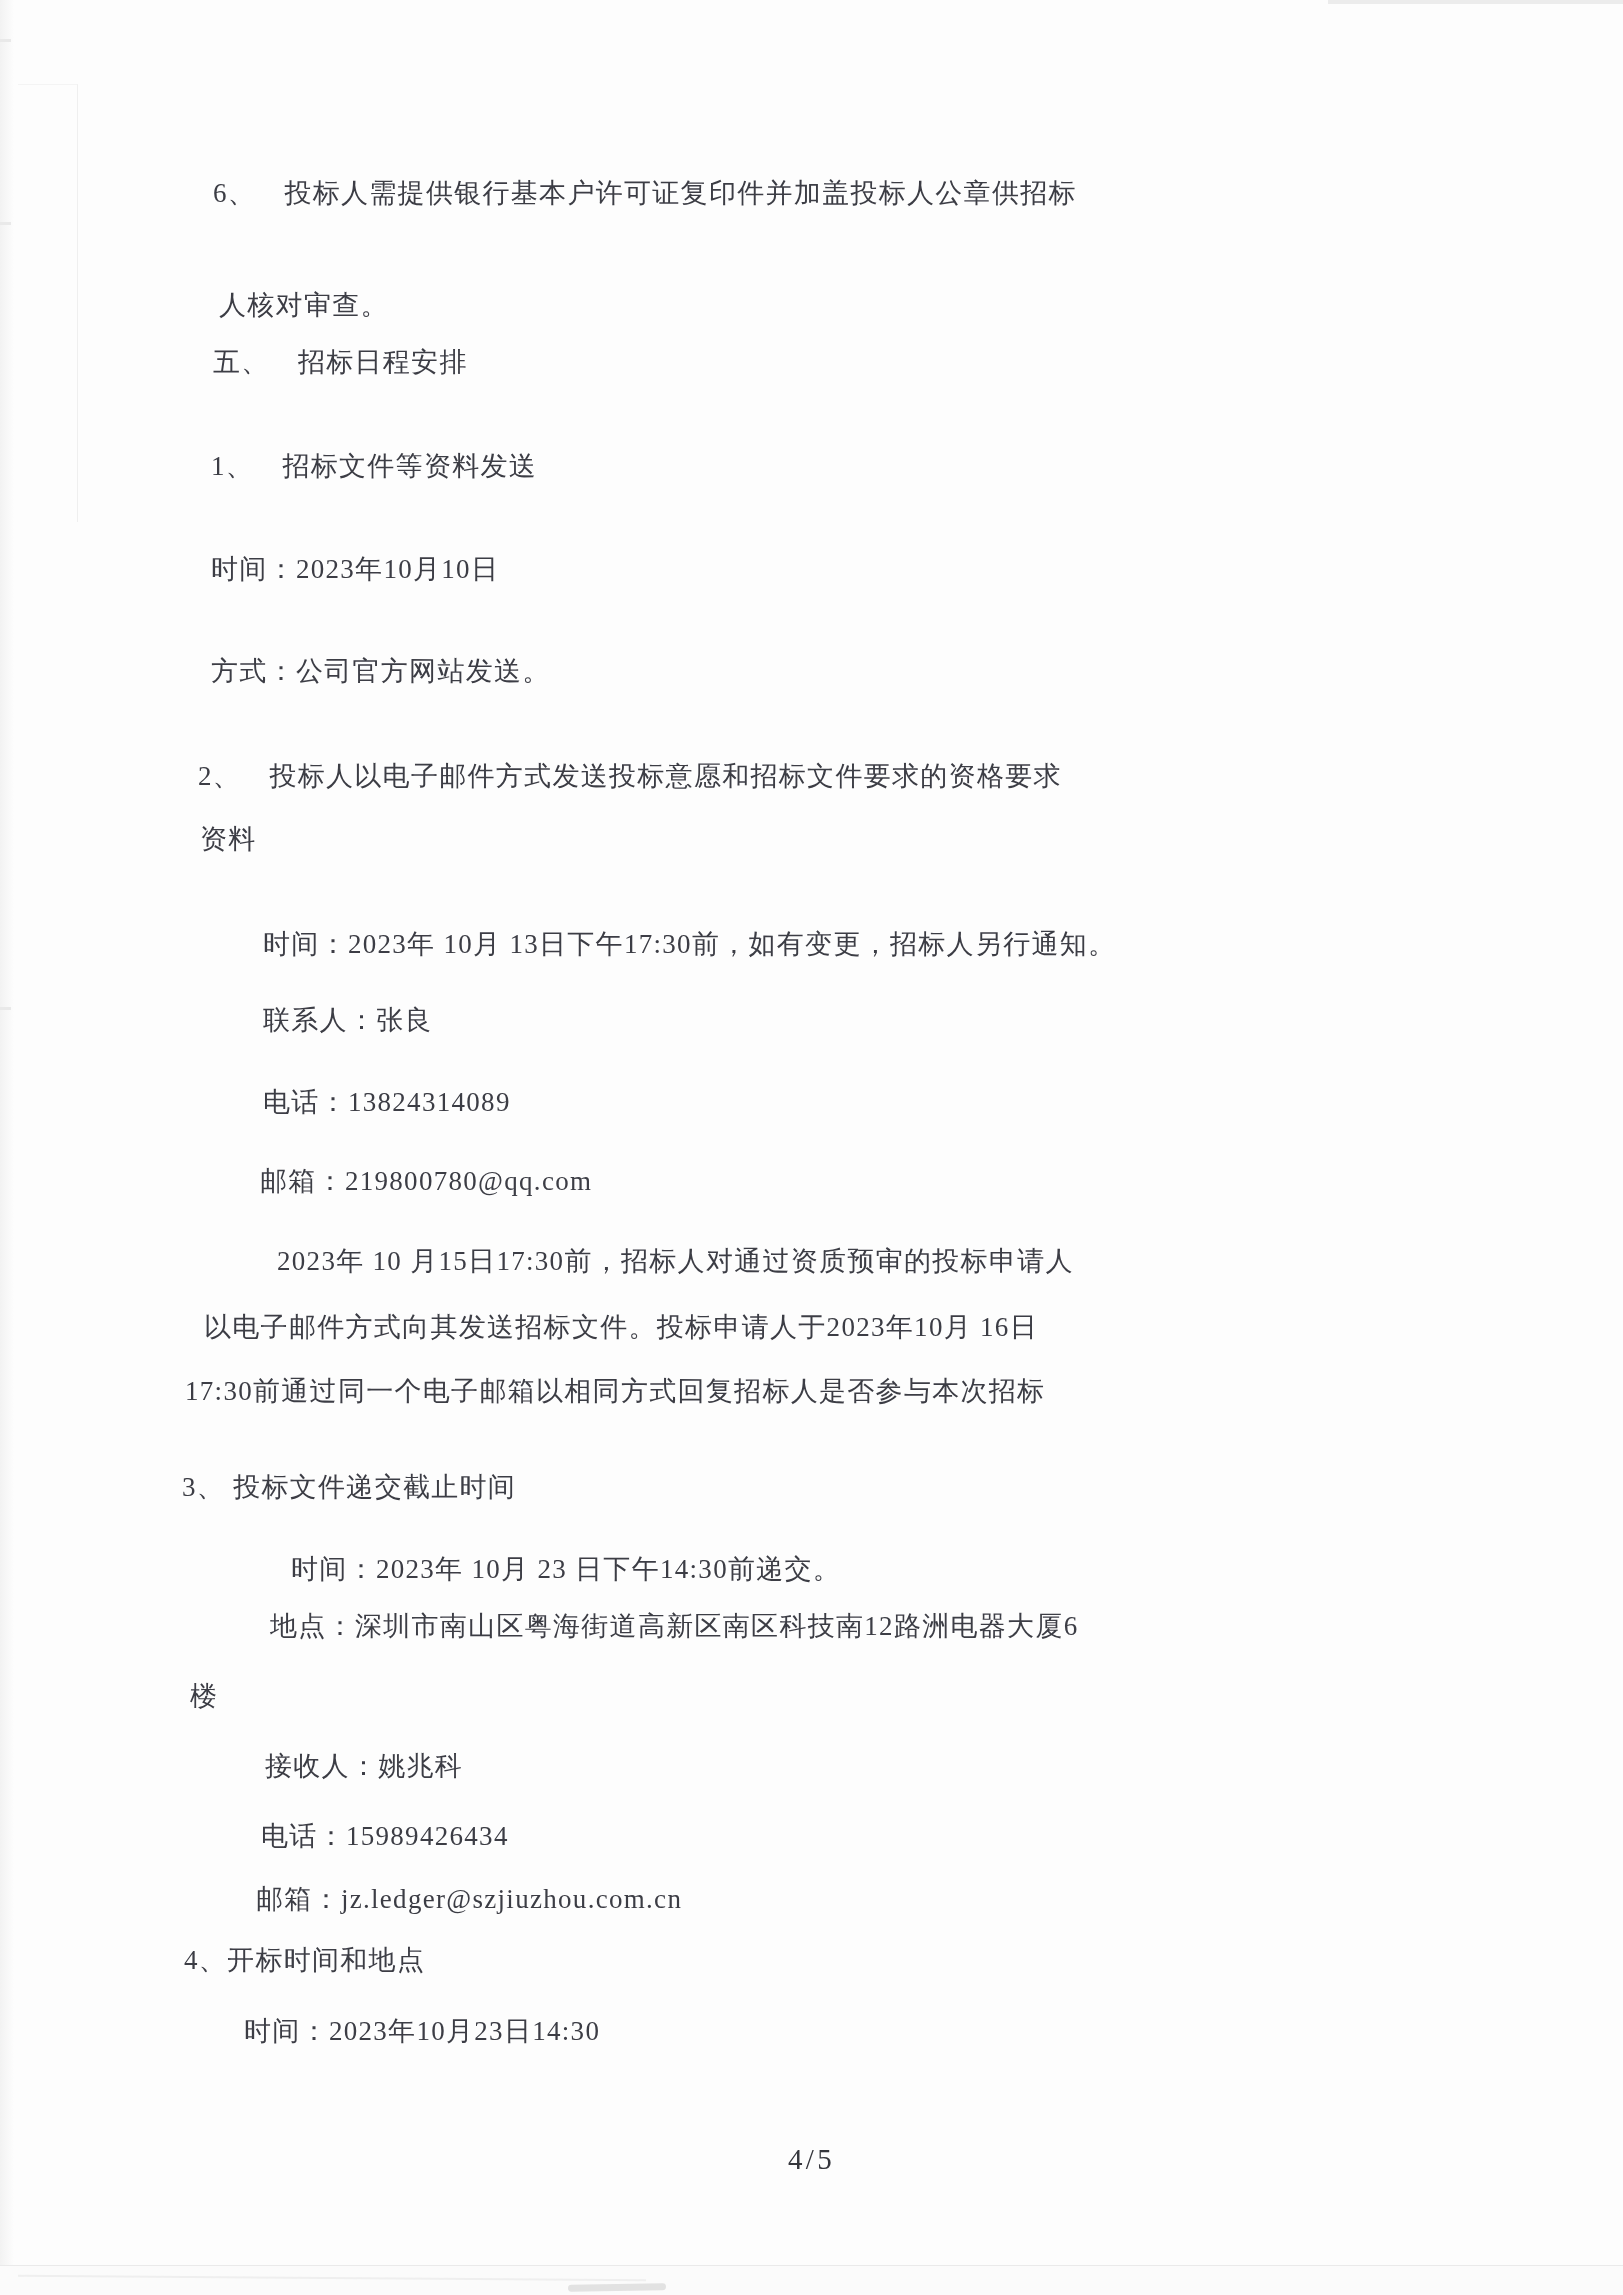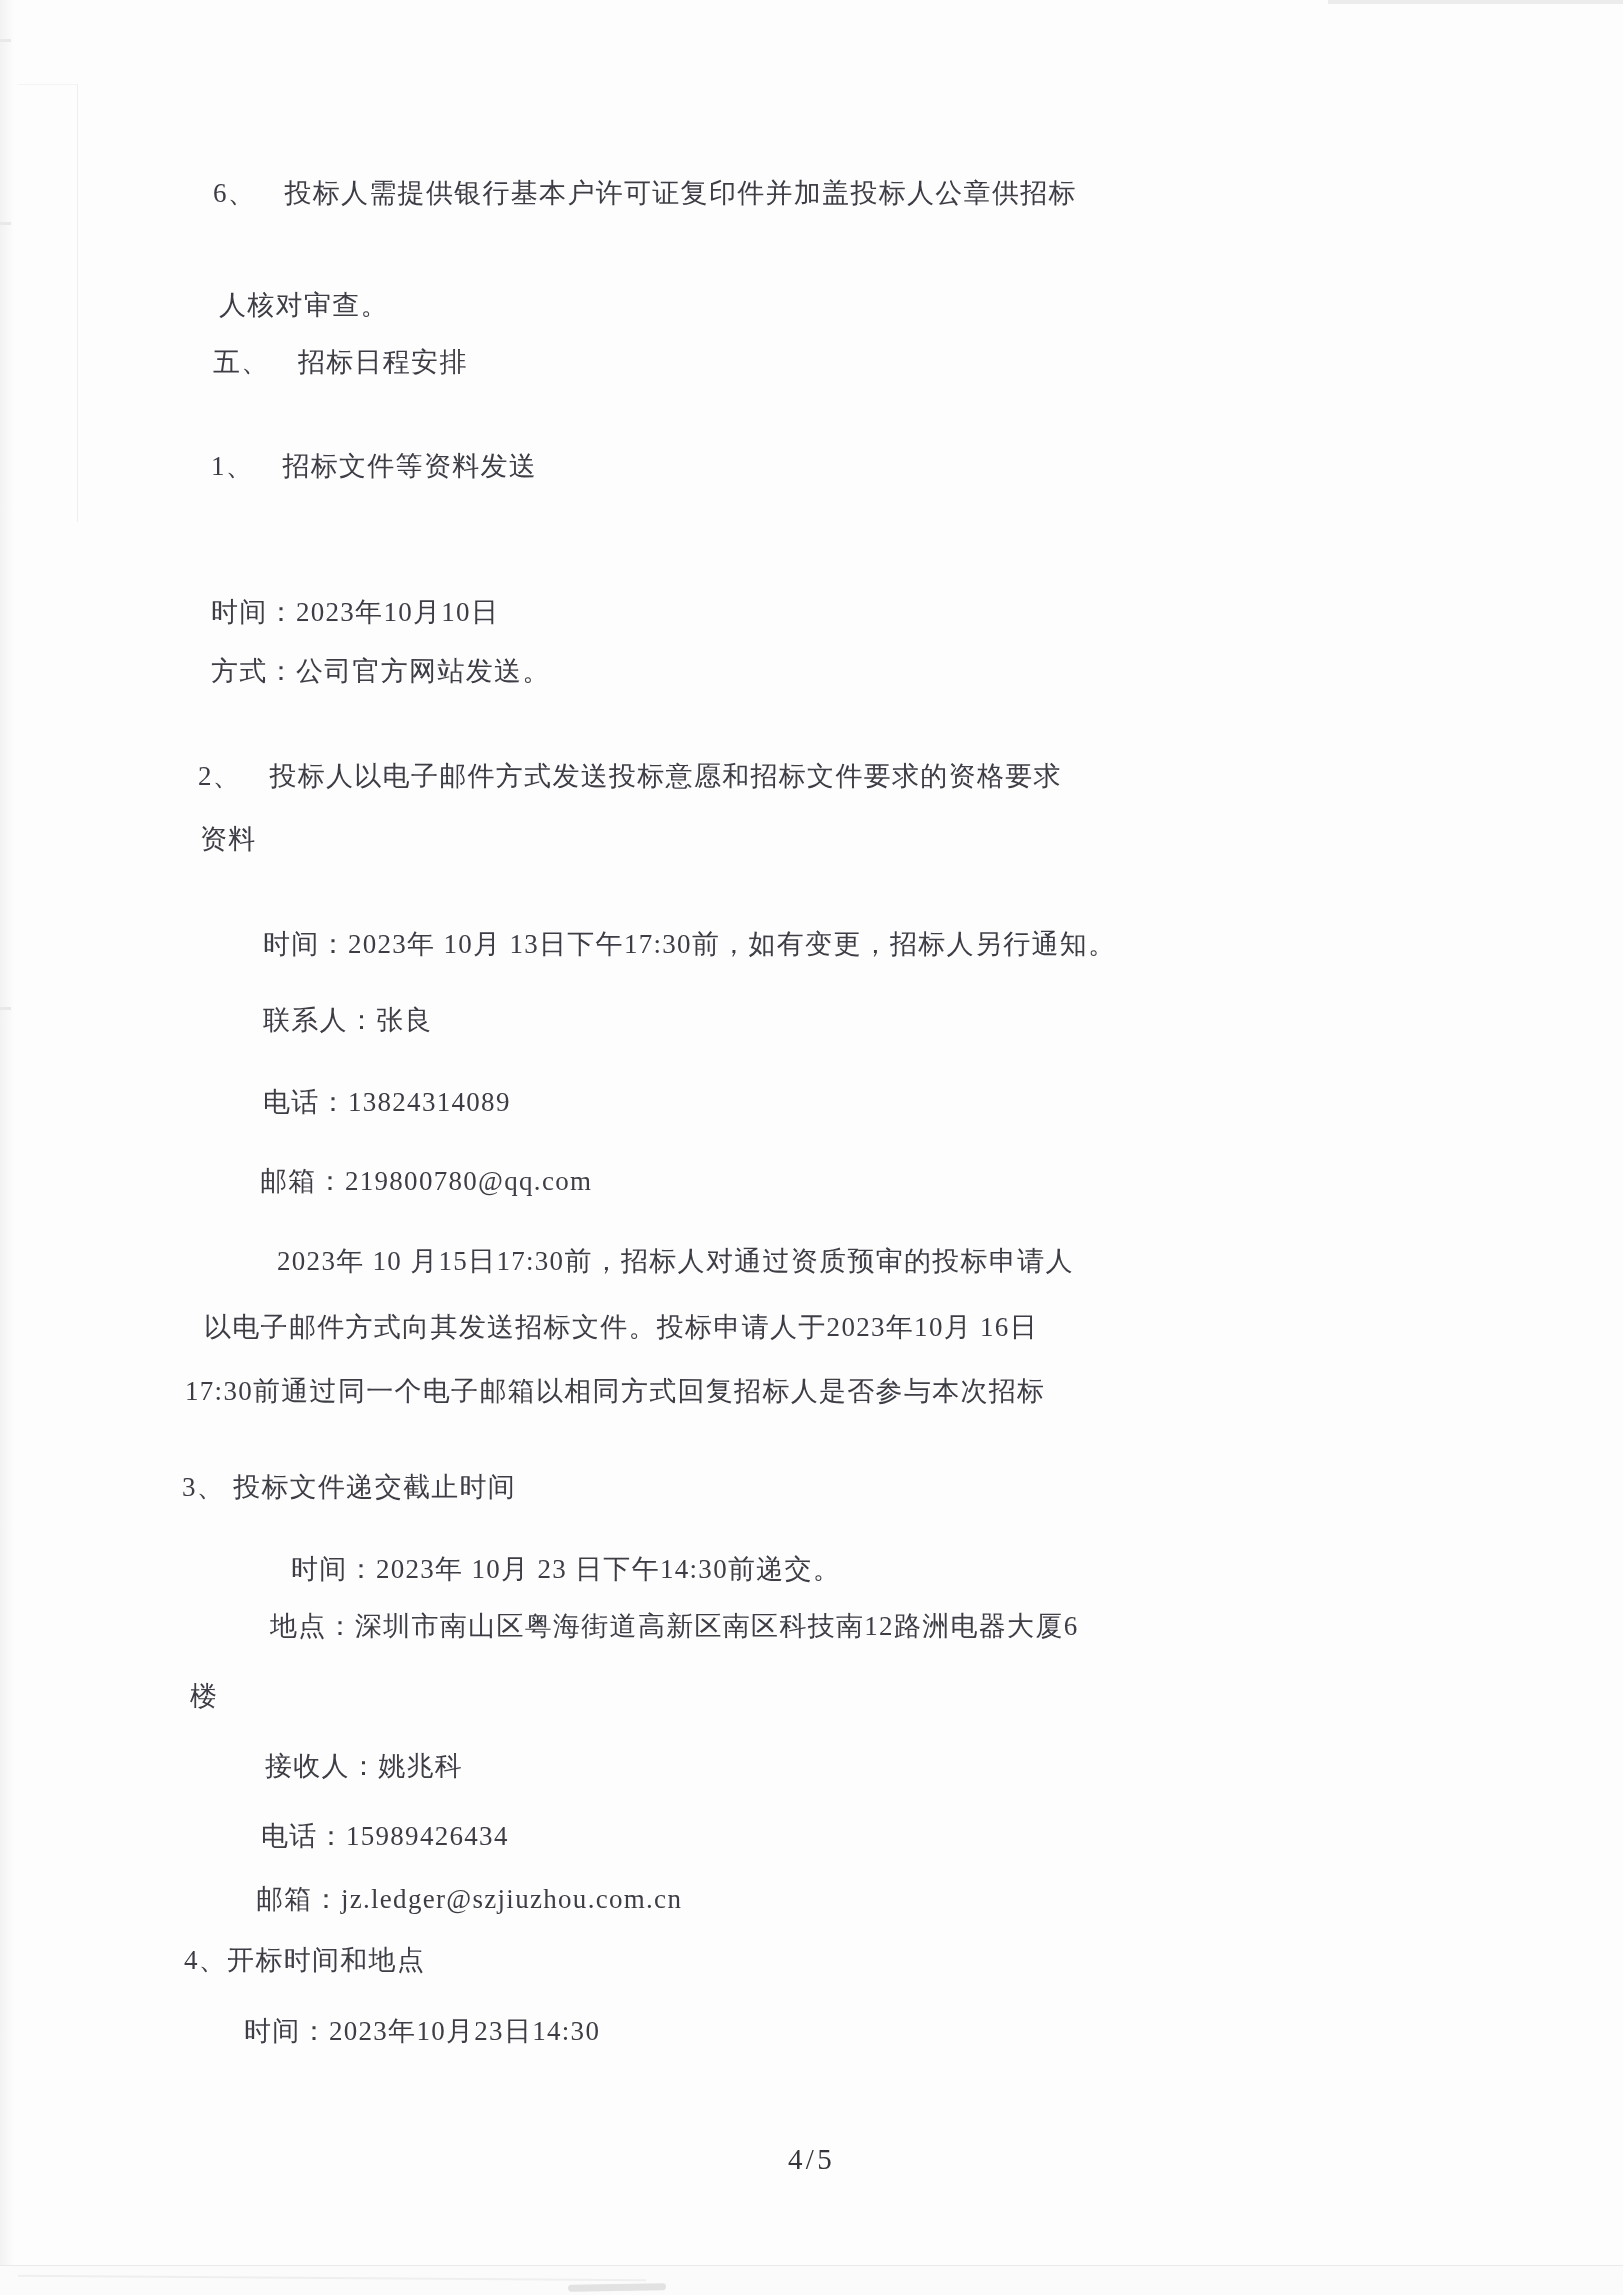--- a/index.html
+++ b/index.html
@@ -80,21 +80,21 @@
   <div class="bottom-rule"></div>
   <div class="bottom-strip"></div>
   <div class="bottom-streak"></div>
   <div class="bottom-smudge"></div>
 
   <div id="text-layer">
       <div class="line" style="left: 213px; top: 178px;">6、　投标人需提供银行基本户许可证复印件并加盖投标人公章供招标</div>
       <div class="line" style="left: 219px; top: 242px; margin-top: 48px;">人核对审查。</div>
       <div class="line" style="left: 213px; top: 347px;">五、　招标日程安排</div>
       <div class="line" style="left: 211px; top: 451px;">1、　招标文件等资料发送</div>
-      <div class="line" style="left: 211px; top: 554px; margin-top: 43px;">时间：2023年10月10日</div>
+      <div class="line" style="left: 211px; top: 554px;">时间：2023年10月10日</div>
       <div class="line" style="left: 211px; top: 656px;">方式：公司官方网站发送。</div>
       <div class="line" style="left: 198px; top: 761px;">2、　投标人以电子邮件方式发送投标意愿和招标文件要求的资格要求</div>
       <div class="line" style="left: 200px; top: 824px;">资料</div>
       <div class="line" style="left: 263px; top: 929px;">时间：2023年 10月 13日下午17:30前，如有变更，招标人另行通知。</div>
       <div class="line" style="left: 263px; top: 1005px;">联系人：张良</div>
       <div class="line" style="left: 263px; top: 1087px;">电话：13824314089</div>
       <div class="line" style="left: 260px; top: 1166px;">邮箱：219800780@qq.com</div>
       <div class="line" style="left: 277px; top: 1246px;">2023年 10 月15日17:30前，招标人对通过资质预审的投标申请人</div>
       <div class="line" style="left: 204px; top: 1312px;">以电子邮件方式向其发送招标文件。投标申请人于2023年10月 16日</div>
       <div class="line" style="left: 185px; top: 1376px;">17:30前通过同一个电子邮箱以相同方式回复招标人是否参与本次招标</div>

